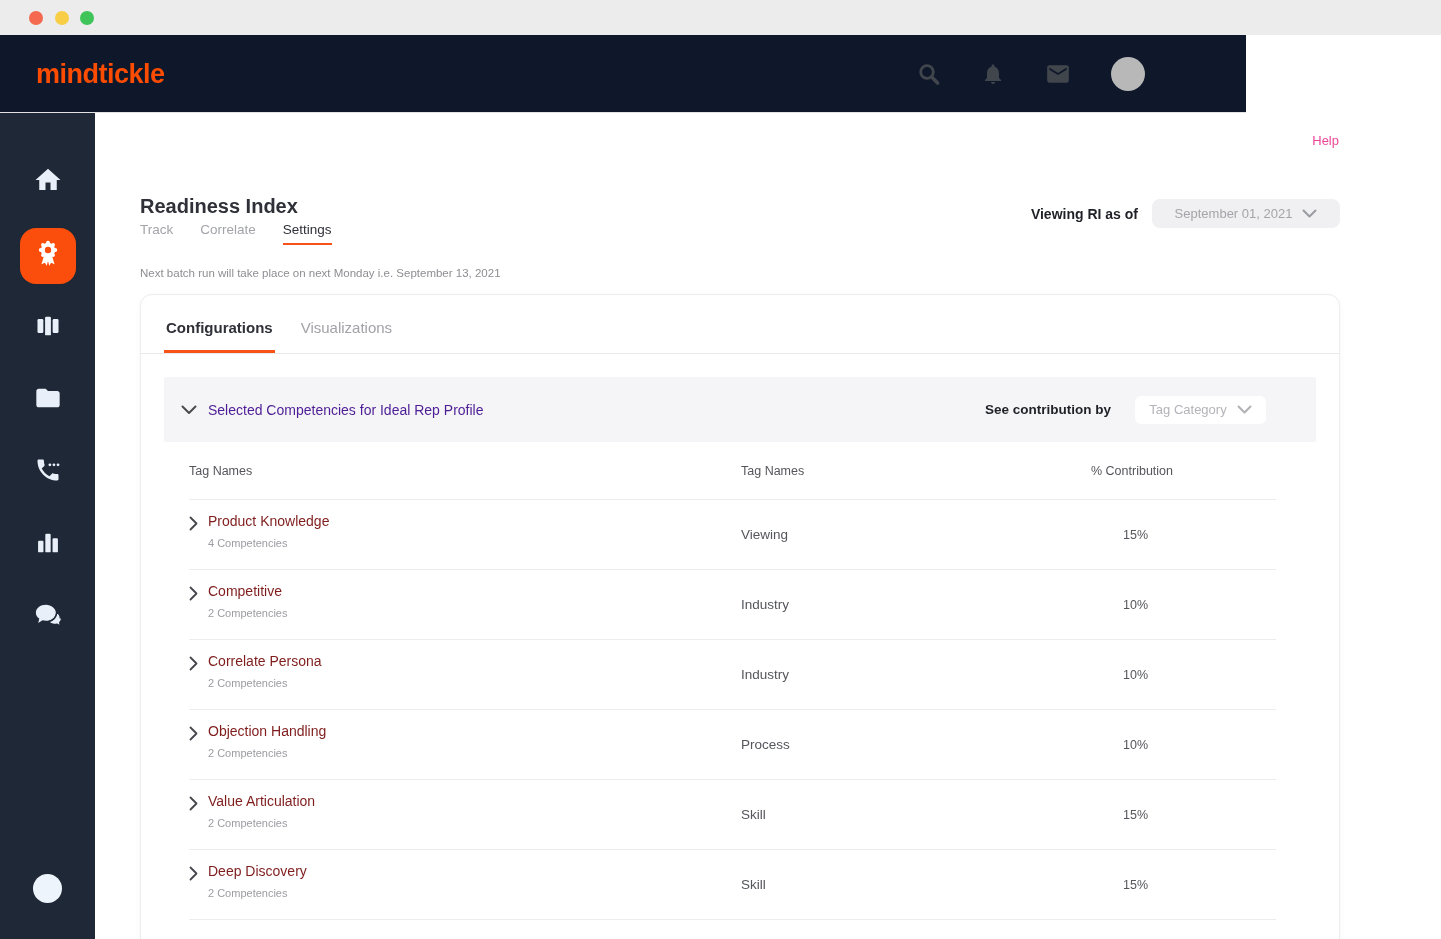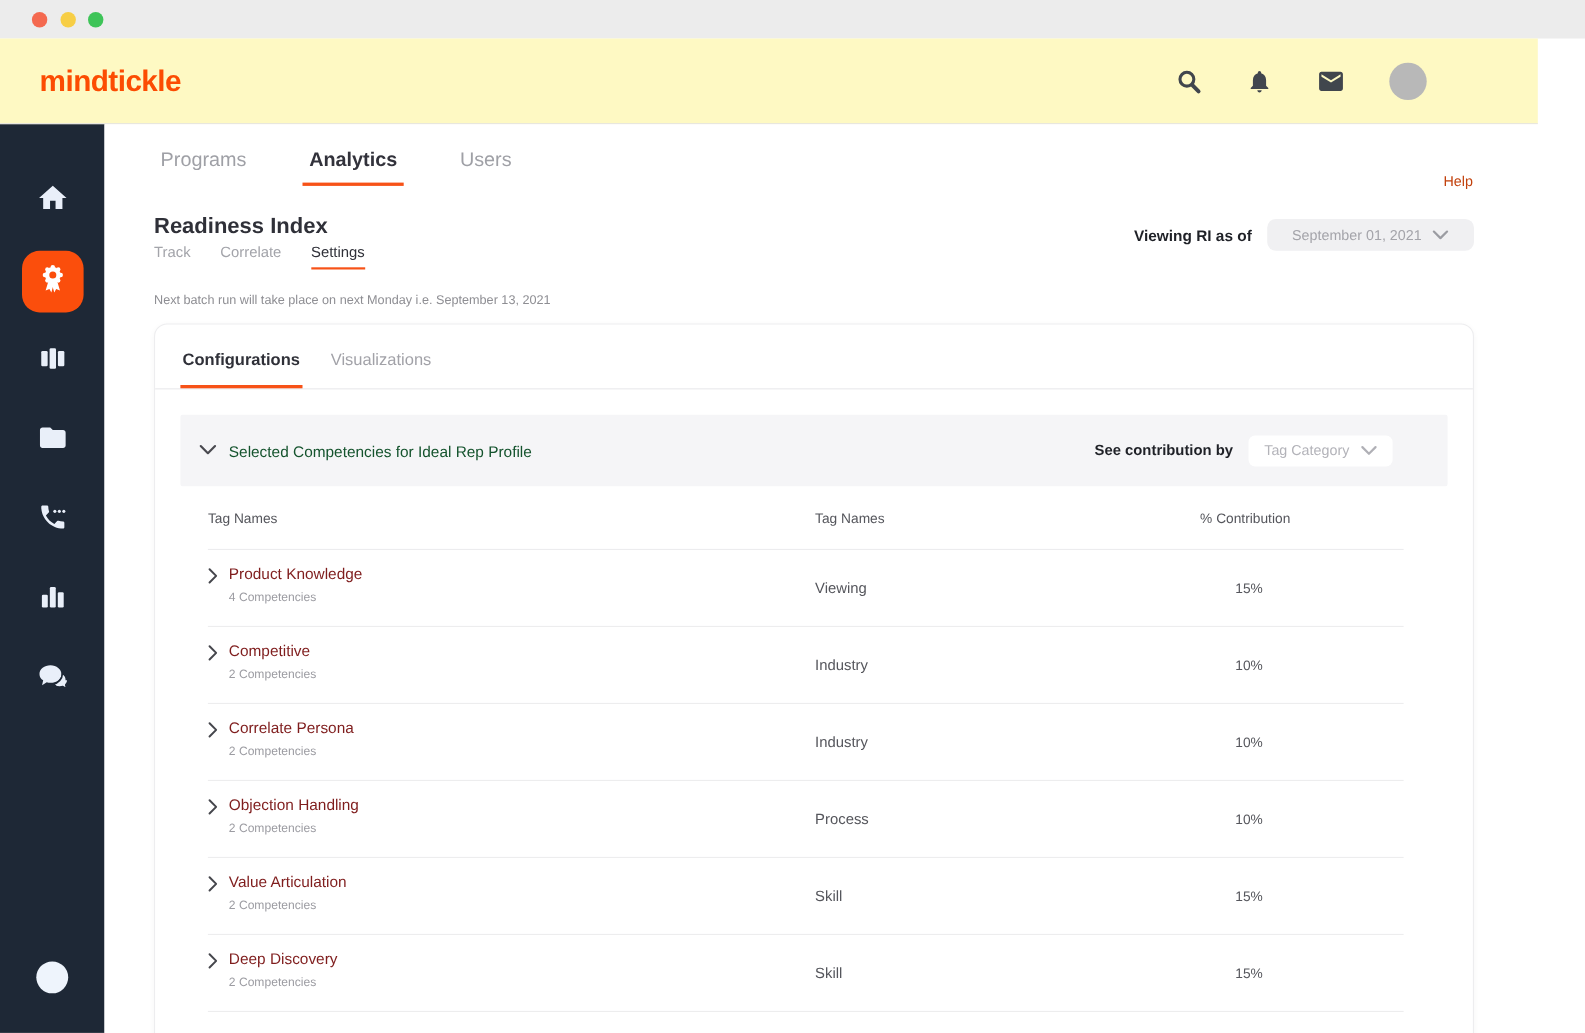--- a/index.html
+++ b/index.html
@@ -8,22 +8,22 @@
 
   
   .titlebar { position:absolute; top:0; left:0; width:1441px; height:35px;
     background:#ececec; }
   .dot { position:absolute; top:11px; width:14px; height:14px; border-radius:50%; }
   .dot.red   { left:29px; background:#f4694f; }
   .dot.yellow{ left:55px; background:#f7ce45; }
   .dot.green { left:80px; background:#3ec458; }
 
   
-  .appbar { position:absolute; top:35px; left:0; width:1398px; height:78px;
-    background:#fef9c3; border-bottom:1px solid #e3e3e5; }
+  .appbar { position:absolute; top:35px; left:0; width:1246px; height:78px;
+    background:#0f172a; border-bottom:1px solid #e3e3e5; }
   .logo { position:absolute; left:36px; top:24px; font-size:27px; font-weight:700;
     letter-spacing:-0.5px; color:#fc4c02; }
   .appbar-icons { position:absolute; right:101px; top:0; height:78px;
     display:flex; align-items:center; gap:40px; color:#41464d; }
   .appbar-icons svg { display:block; }
   .avatar { width:34px; height:34px; border-radius:50%; background:#b8b8b8; }
 
   
   .sidebar { position:absolute; top:113px; left:0; width:95px; height:826px;
     background:#1e2836; }
@@ -36,22 +36,22 @@
 
   
   .main { position:absolute; top:113px; left:95px; width:1346px; height:826px;
     background:#fff; overflow:hidden; }
 
   .nav-tabs { position:absolute; top:22px; left:45px; display:flex; gap:45px; }
   .nav-tab { font-size:18px; color:#9fa0a6; padding:0 6px 10px;
     cursor:pointer; white-space:nowrap; }
   .nav-tab.active { color:#32323b; font-weight:700;
     border-bottom:3px solid #f75217; }
-  .help-link { position:absolute; top:44px; right:102px; font-size:13px;
-    color:#c2410c; cursor:pointer; }
+  .help-link { position:absolute; top:20px; right:102px; font-size:13px;
+    color:#ec4899; cursor:pointer; }
 
   .page-title { position:absolute; top:82px; left:45px; font-size:20px;
     font-weight:700; color:#2f3038; }
   .subtabs { position:absolute; top:109px; left:45px; display:flex; gap:27px; }
   .subtab { font-size:13.5px; color:#a3a4aa; padding-bottom:6px; cursor:pointer; }
   .subtab.active { color:#2f3038; border-bottom:2px solid #f75217; }
 
   .viewing { position:absolute; top:86px; right:101px; display:flex;
     align-items:center; gap:14px; }
   .viewing-label { font-size:14px; font-weight:700; color:#1f2127; }
@@ -69,22 +69,22 @@
   .card-tabs { display:flex; gap:24px; padding:24px 23px 0;
     border-bottom:1px solid #e9e9eb; }
   .card-tab { font-size:15px; color:#a2a2a8; padding:0 2px 14px; cursor:pointer; }
   .card-tab.active { color:#2f3038; font-weight:700;
     border-bottom:3px solid #f75217; }
 
   .band { margin:23px 23px 0; height:65px; background:#f5f5f7; border-radius:2px;
     display:flex; align-items:center; justify-content:space-between;
     padding:0 50px 0 17px; }
   .band-left { display:flex; align-items:center; gap:11px; }
-  .band-title { font-size:14px; color:#14532d; }
-  .band-right { display:flex; align-items:center; gap:14px; }
+  .band-title { font-size:14px; color:#4c1d95; }
+  .band-right { display:flex; align-items:center; gap:24px; }
   .contrib-label { font-size:13.5px; font-weight:700; color:#1f2127; }
   .cat-pill { width:131px; height:28px; background:#fff; border-radius:6px;
     display:flex; align-items:center; justify-content:center; gap:10px;
     font-size:13px; color:#b3b3b9; cursor:pointer; }
 
   .table { margin:0 63px 0 48px; }
   .thead { display:grid; grid-template-columns:552px 350px 1fr; align-items:center;
     height:58px; border-bottom:1px solid #ececee; }
   .th { font-size:12.5px; color:#55565c; }
   .trow { display:grid; grid-template-columns:552px 350px 1fr;
@@ -197,25 +197,20 @@
         <path d="M10.3 3C5.9 3 2.3 5.8 2.3 9.3c0 1.9 1 3.6 2.7 4.7l-.8 3.5 3.4-2.1c.8.2 1.7.4 2.7.4 4.4 0 8-2.8 8-6.3S14.7 3 10.3 3z"></path>
         <path d="M21.8 13.4c0-1.8-1.1-3.4-2.8-4.3a7.8 7.8 0 0 1-6.6 7.5 5.6 5.6 0 0 0 4.7 2.2c.8 0 1.5-.1 2.2-.3l2.7 1.6-.6-2.8c1-.9 1.6-2.2 1.6-3.9z" stroke="#1e2836" stroke-width="1.1"></path>
       </svg>
     </span>
   </div>
   <div class="help-bubble"></div>
 </div>
 
 <div class="main">
 
-  <div class="nav-tabs">
-    <div class="nav-tab">Programs</div>
-    <div class="nav-tab active">Analytics</div>
-    <div class="nav-tab">Users</div>
-  </div>
   <div class="help-link">Help</div>
 
   <div class="page-title">Readiness Index</div>
 
   <div class="subtabs">
     <div class="subtab">Track</div>
     <div class="subtab">Correlate</div>
     <div class="subtab active">Settings</div>
   </div>
 

